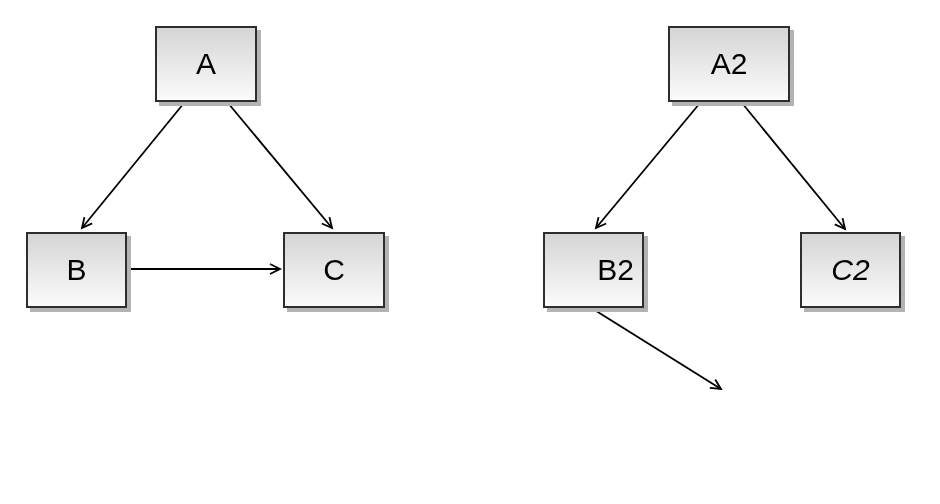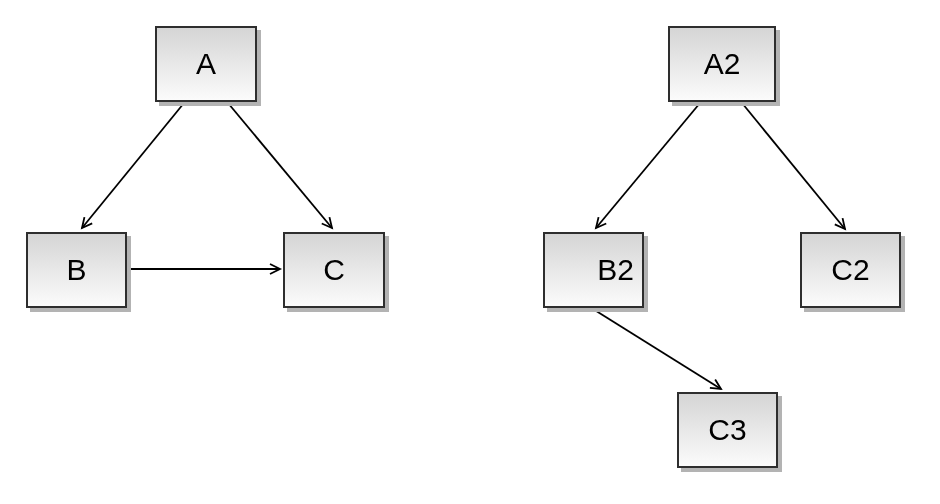--- a/index.html
+++ b/index.html
@@ -75,26 +75,23 @@
   <div class="node" id="node-A" style="left: 155px; top: 26px; width: 102px; height: 76px;">
     <span>A</span>
   </div>
   <div class="node" id="node-B" style="left: 26px; top: 232px; width: 101px; height: 76px;">
     <span>B</span>
   </div>
   <div class="node" id="node-C" style="left: 283px; top: 232px; width: 102px; height: 76px;">
     <span>C</span>
   </div>
 
-  <div class="node" id="node-A2" style="left: 668px; top: 26px; width: 108px; height: 76px;">
+  <div class="node" id="node-A2" style="left: 668px; top: 26px; width: 122px; height: 76px;">
     <span>A2</span>
   </div>
   <div class="node" id="node-B2" style="left: 543px; top: 232px; width: 101px; height: 76px; padding-left: 44px;">
     <span>B2</span>
   </div>
-  <div class="node" id="node-C2" style="left: 800px; top: 232px; width: 101px; height: 76px;">
+  <div class="node" id="node-C2" style="left: 800px; top: 232px; width: 101px; height: 76px; font-style: italic;">
     <span>C2</span>
-  </div>
-  <div class="node" id="node-C3" style="left: 677px; top: 392px; width: 101px; height: 76px;">
-    <span>C3</span>
   </div>
 
 </div>
 
 </body></html>

